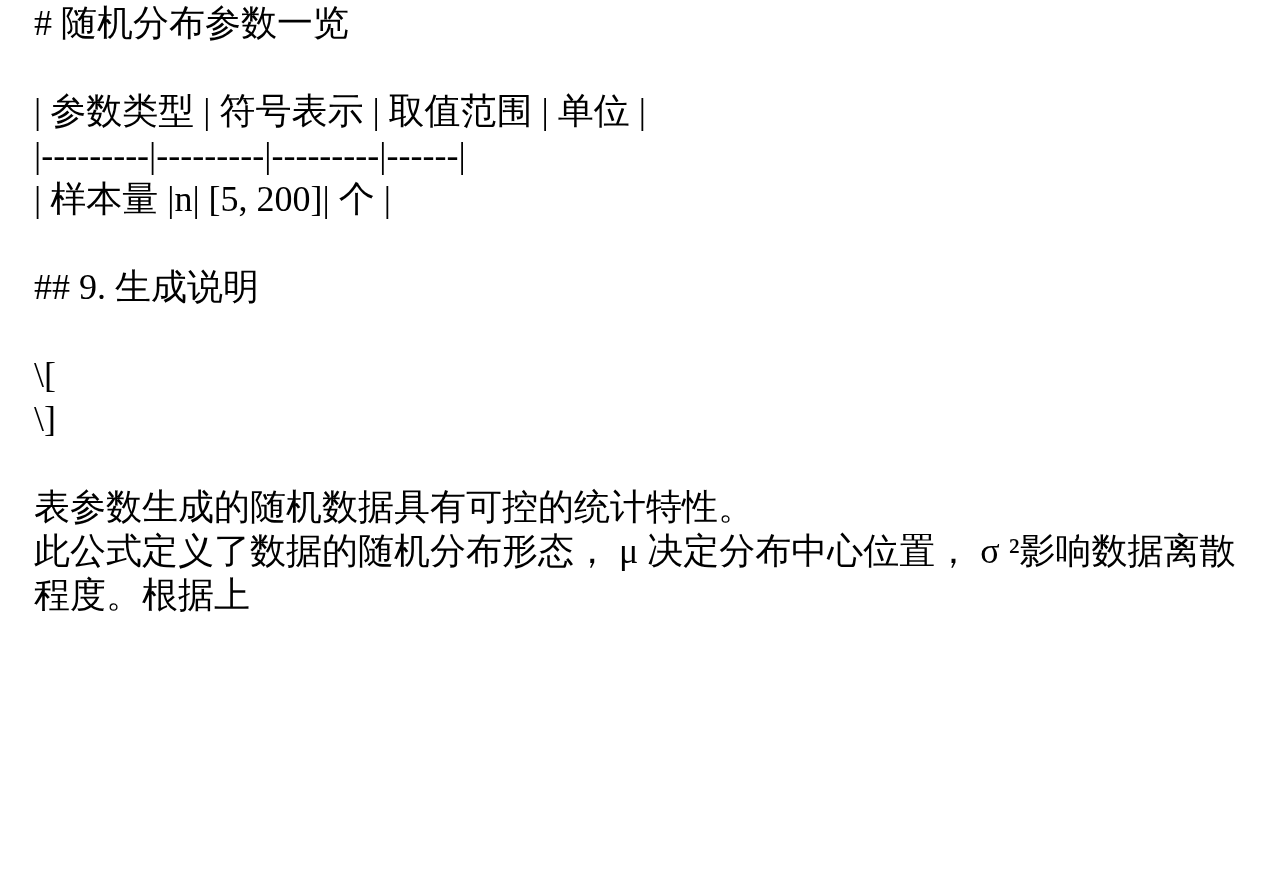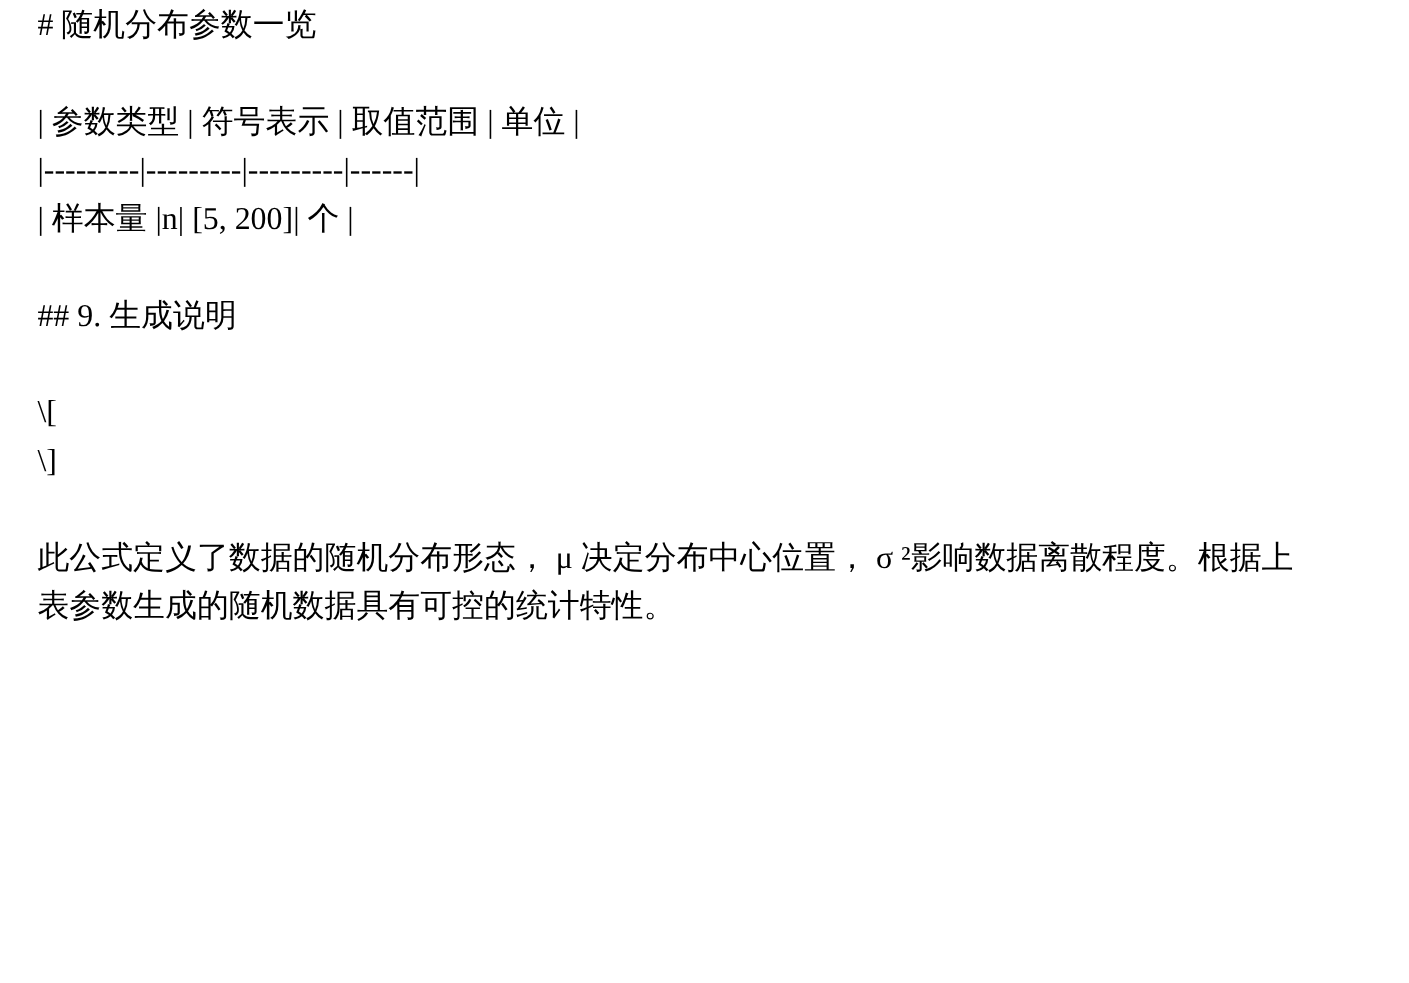--- a/index.html
+++ b/index.html
@@ -7,21 +7,21 @@
     padding: 0;
     background: #ffffff;
   }
   .doc {
     box-sizing: border-box;
     width: 1281px;
     height: 894px;
     padding: 1px 28px 0 34px;
     color: #000000;
     font-family: "Liberation Serif", "DejaVu Serif", serif;
-    font-size: 29px;
+    font-size: 36px;
     line-height: 44px;
     overflow: hidden;
   }
   .block {
     margin: 0 0 44px 0; 
   }
   .block:last-child {
     margin-bottom: 0;
   }
   .line {
@@ -49,17 +49,17 @@
     <div class="line">## 9. 生成说明</div>
   </div>
 
 
   <div class="block">
     <div class="line">\[</div>
     <div class="line">\]</div>
   </div>
 
   <div class="block">
+    <div class="line">表参数生成的随机数据具有可控的统计特性。</div>
     <div class="line">此公式定义了数据的随机分布形态， μ 决定分布中心位置， σ ²影响数据离散程度。根据上</div>
-    <div class="line">表参数生成的随机数据具有可控的统计特性。</div>
   </div>
 
 </div>
 
 </body></html>

